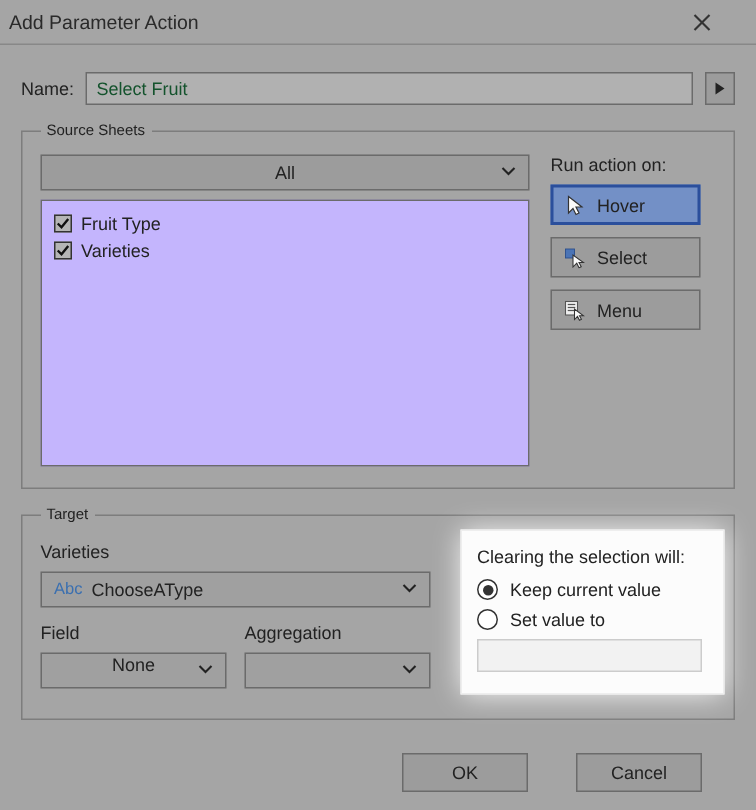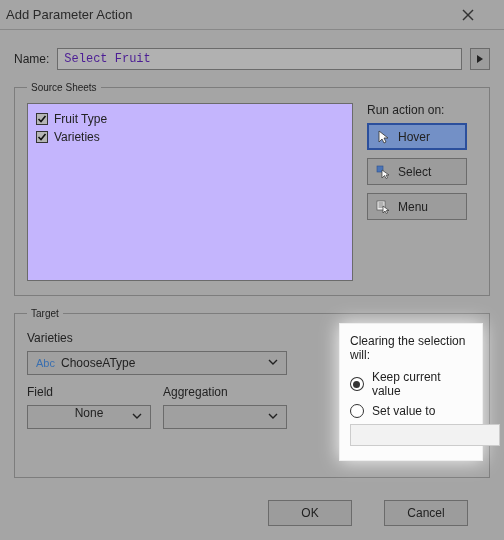--- a/index.html
+++ b/index.html
@@ -7,21 +7,21 @@
   body { width:504px; height:540px; background:#a5a5a5; overflow:hidden; font-size:12px; color:#222; }
 
   .titlebar { height:30px; display:flex; align-items:center; padding:0 6px; background:#a5a5a5; border-bottom:1px solid #888; }
   .titlebar .title { font-size:13px; color:#2a2a2a; flex:1; }
   .titlebar .closebox { width:36px; text-align:center; color:#333; font-size:14px; }
 
   .content { padding:8px 14px 12px 14px; }
 
   .row-name { display:flex; align-items:center; gap:8px; margin:10px 0 12px 0; }
   .row-name label { white-space:nowrap; }
-  .name-input { flex:1; height:22px; border:1px solid #6b6b6b; background:#b1b1b1; padding:0 6px; font-size:12px; color:#4c1d95;font-family:Liberation Mono, monospace; }
+  .name-input { flex:1; height:22px; border:1px solid #6b6b6b; background:#b1b1b1; padding:0 6px; font-size:12px; color:#14532d; }
   .arrow-btn { width:20px; height:22px; border:1px solid #6b6b6b; background:#9c9c9c; display:flex; align-items:center; justify-content:center; }
 
   fieldset.group { border:1px solid #7d7d7d; padding:10px 12px 14px 12px; margin:0 0 12px 0; }
   fieldset.group > legend { padding:0 4px; font-size:10px; color:#222; }
 
   .src-columns { display:flex; gap:14px; }
   .src-left { flex:1; display:flex; flex-direction:column; gap:6px; }
   .all-select { height:24px; border:1px solid #6b6b6b; background:#9c9c9c; display:flex; align-items:center; padding:0 8px; position:relative; }
   .all-select .chev { position:absolute; right:8px; top:5px; }
 
@@ -40,21 +40,21 @@
   .t-left .plabel { margin:2px 0 6px 0; }
   .param-select { height:24px; border:1px solid #6b6b6b; background:#a0a0a0; display:flex; align-items:center; padding:0 8px; position:relative; width:260px; margin-bottom:10px; }
   .param-select .abc { color:#3a6fb0; font-size:11px; margin-right:6px; }
   .param-select .chev { position:absolute; right:8px; top:5px; }
   .fa-row { display:flex; gap:12px; }
   .fa-col label { display:block; margin-bottom:6px; }
   .small-select { width:124px; height:24px; border:1px solid #6b6b6b; background:#a0a0a0; display:flex; justify-content:center; position:relative; }
   .small-select.empty { background:#a0a0a0; }
   .small-select .chev { position:absolute; right:8px; top:5px; }
 
-  .t-right { width:144px; background:#fcfcfc; border:1px solid #eee; box-shadow:0 0 18px rgba(255,255,255,0.9); padding:10px 10px 14px 10px; align-self:flex-start; margin-top:-6px; margin-right:-6px; }
+  .t-right { width:176px; background:#fcfcfc; border:1px solid #eee; box-shadow:0 0 18px rgba(255,255,255,0.9); padding:10px 10px 14px 10px; align-self:flex-start; margin-top:-6px; margin-right:-6px; }
   .t-right .hlbl { margin-bottom:8px; }
   .radio-row { display:flex; align-items:center; gap:8px; margin:6px 0; }
   .radio { width:14px; height:14px; border:1.5px solid #333; border-radius:50%; display:inline-flex; align-items:center; justify-content:center; background:#fff; }
   .radio .dot { width:7px; height:7px; background:#333; border-radius:50%; }
   .setval-input { width:150px; height:22px; border:1px solid #ccc; background:#f2f2f2; margin-top:4px; }
 
   .footer { display:flex; justify-content:flex-end; gap:32px; padding:10px 22px 0 0; }
   .btn { width:84px; height:26px; border:1px solid #6b6b6b; background:#9c9c9c; display:flex; align-items:center; justify-content:center; }
 
   svg { display:block; }
@@ -81,20 +81,28 @@
       <svg width="8" height="10" viewBox="0 0 8 10">
           <polygon points="1,1 7,5 1,9" fill="#222"></polygon>
         </svg>
     </div>
   </div>
 
   <fieldset class="group">
     <legend>Source Sheets</legend>
     <div class="src-columns">
       <div class="src-left">
+        <div class="all-select">
+          <span style="margin:0 auto;">All</span>
+          <span class="chev">
+            <svg width="10" height="10" viewBox="0 0 10 10">
+                <polyline points="1,3 5,7 9,3" fill="none" stroke="#222" stroke-width="1.4"></polyline>
+              </svg>
+          </span>
+        </div>
         <div class="listbox">
           <div class="item">
             <span class="chk">
               <svg width="10" height="10" viewBox="0 0 10 10">
                   <polyline points="1.5,5 4,7.5 8.5,2" fill="none" stroke="#111" stroke-width="1.6"></polyline>
                 </svg>
             </span>
             <span>Fruit Type</span>
           </div>
           <div class="item">

